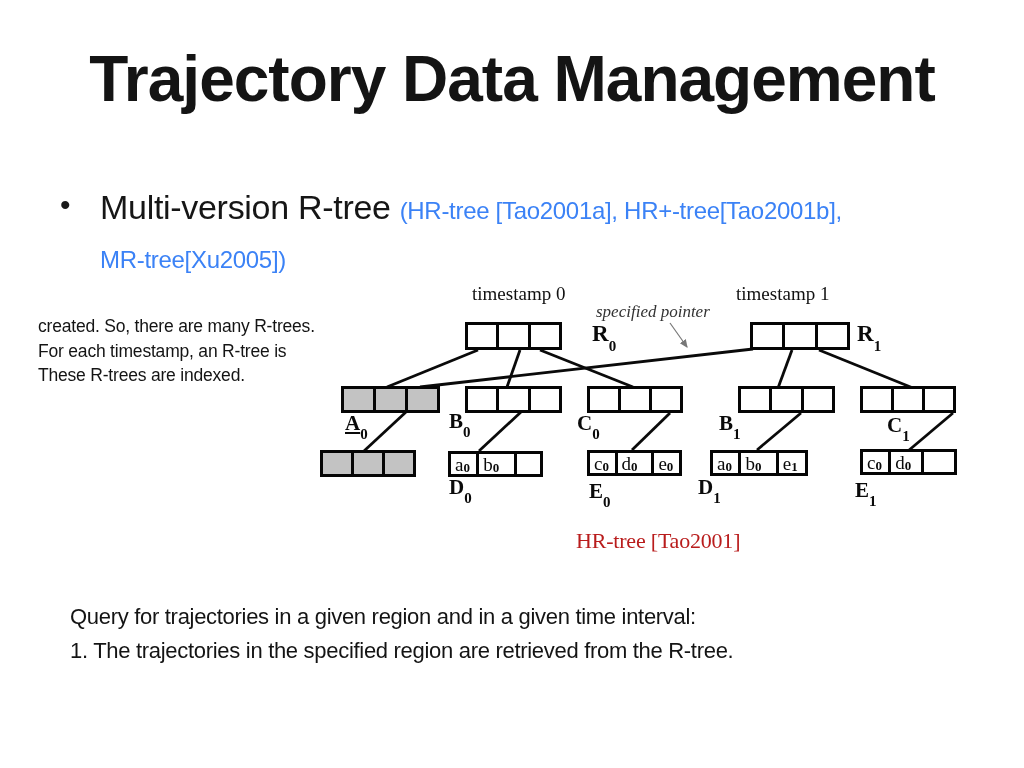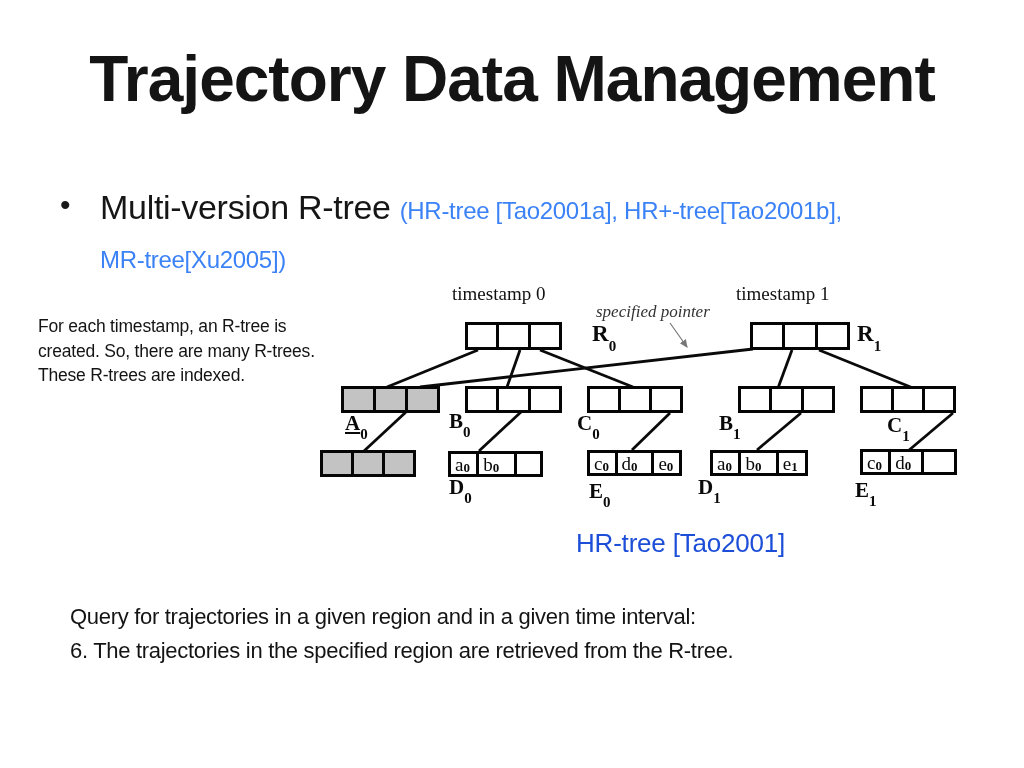--- a/index.html
+++ b/index.html
@@ -16,21 +16,21 @@
   .bullet-dot{position:absolute;left:0;top:-2px;font-size:30px;}
   .bullet-main{font-size:34px;color:#161616;}
   .bullet-annot{font-size:24px;color:#3b82f6;margin-left:9px;}
   .bullet-annot.l2{margin-left:0;}
 
   
   .note{position:absolute;left:38px;top:314px;width:290px;font-size:17.5px;
         line-height:24.5px;color:#141414;letter-spacing:-0.2px;}
 
   
-  .caption{position:absolute;left:576px;top:528px;font-size:26px;color:#1d4ed8;letter-spacing:-0.2px;}
+  .caption{position:absolute;left:576px;top:528px;font-size:22px;color:#b91c1c;letter-spacing:-0.2px;font-family:Liberation Serif, serif;}
 
   
   .query{position:absolute;left:70px;top:600px;width:860px;font-size:22px;
          line-height:33.5px;color:#141414;letter-spacing:-0.3px;}
 
   
   .dg-serif{font-family:"Liberation Serif",serif;color:#111;}
   .ts-label{position:absolute;font-size:19px;}
   .neg-label{position:absolute;font-size:17px;font-style:italic;color:#333;}
   svg.edges{position:absolute;left:0;top:0;width:1024px;height:768px;pointer-events:none;}
@@ -55,26 +55,26 @@
 <div id="slide">
 
   <div class="title">Trajectory Data Management</div>
 
   <div class="bullet-item">
     <span class="bullet-dot">•</span><span class="bullet-main">Multi-version R-tree</span><span class="bullet-annot">(HR-tree [Tao2001a], HR+-tree[Tao2001b],</span><br>
     <span class="bullet-annot l2">MR-tree[Xu2005])</span>
   </div>
 
   <div class="note">
+    <div>created. So, there are many R-trees.</div>
     <div>For each timestamp, an R-tree is</div>
-    <div>created. So, there are many R-trees.</div>
     <div>These R-trees are indexed.</div>
   </div>
 
-  <div class="ts-label dg-serif" style="left: 452px; top: 283px;">timestamp 0</div>
+  <div class="ts-label dg-serif" style="left: 472px; top: 283px;">timestamp 0</div>
   <div class="ts-label dg-serif" style="left: 736px; top: 283px;">timestamp 1</div>
   <div class="neg-label dg-serif" style="left: 596px; top: 302px;">specified pointer</div>
 
   <svg class="edges" viewBox="0 0 1024 768">
     <defs>
       <marker id="ah" markerWidth="8" markerHeight="8" refX="6" refY="3" orient="auto">
         <path d="M0,0 L7,3 L0,6 z" fill="#777"></path>
       </marker>
     </defs>
   <line x1="478" y1="350" x2="387" y2="387" class="edge"></line>
@@ -164,16 +164,16 @@
       <div class="nodelabel" style="left: 449px; top: 477px; font-size: 21px;">D<sub>0</sub></div>
       <div class="nodelabel" style="left: 589px; top: 481px; font-size: 21px;">E<sub>0</sub></div>
       <div class="nodelabel" style="left: 698px; top: 477px; font-size: 21px;">D<sub>1</sub></div>
       <div class="nodelabel" style="left: 855px; top: 480px; font-size: 21px;">E<sub>1</sub></div>
     </div>
 
   <div class="caption">HR-tree [Tao2001]</div>
 
   <div class="query">
     <div>Query for trajectories in a given region and in a given time interval:</div>
-    <div>6. The trajectories in the specified region are retrieved from the R-tree.</div>
+    <div>1. The trajectories in the specified region are retrieved from the R-tree.</div>
   </div>
 
 </div>
 
 </body></html>

